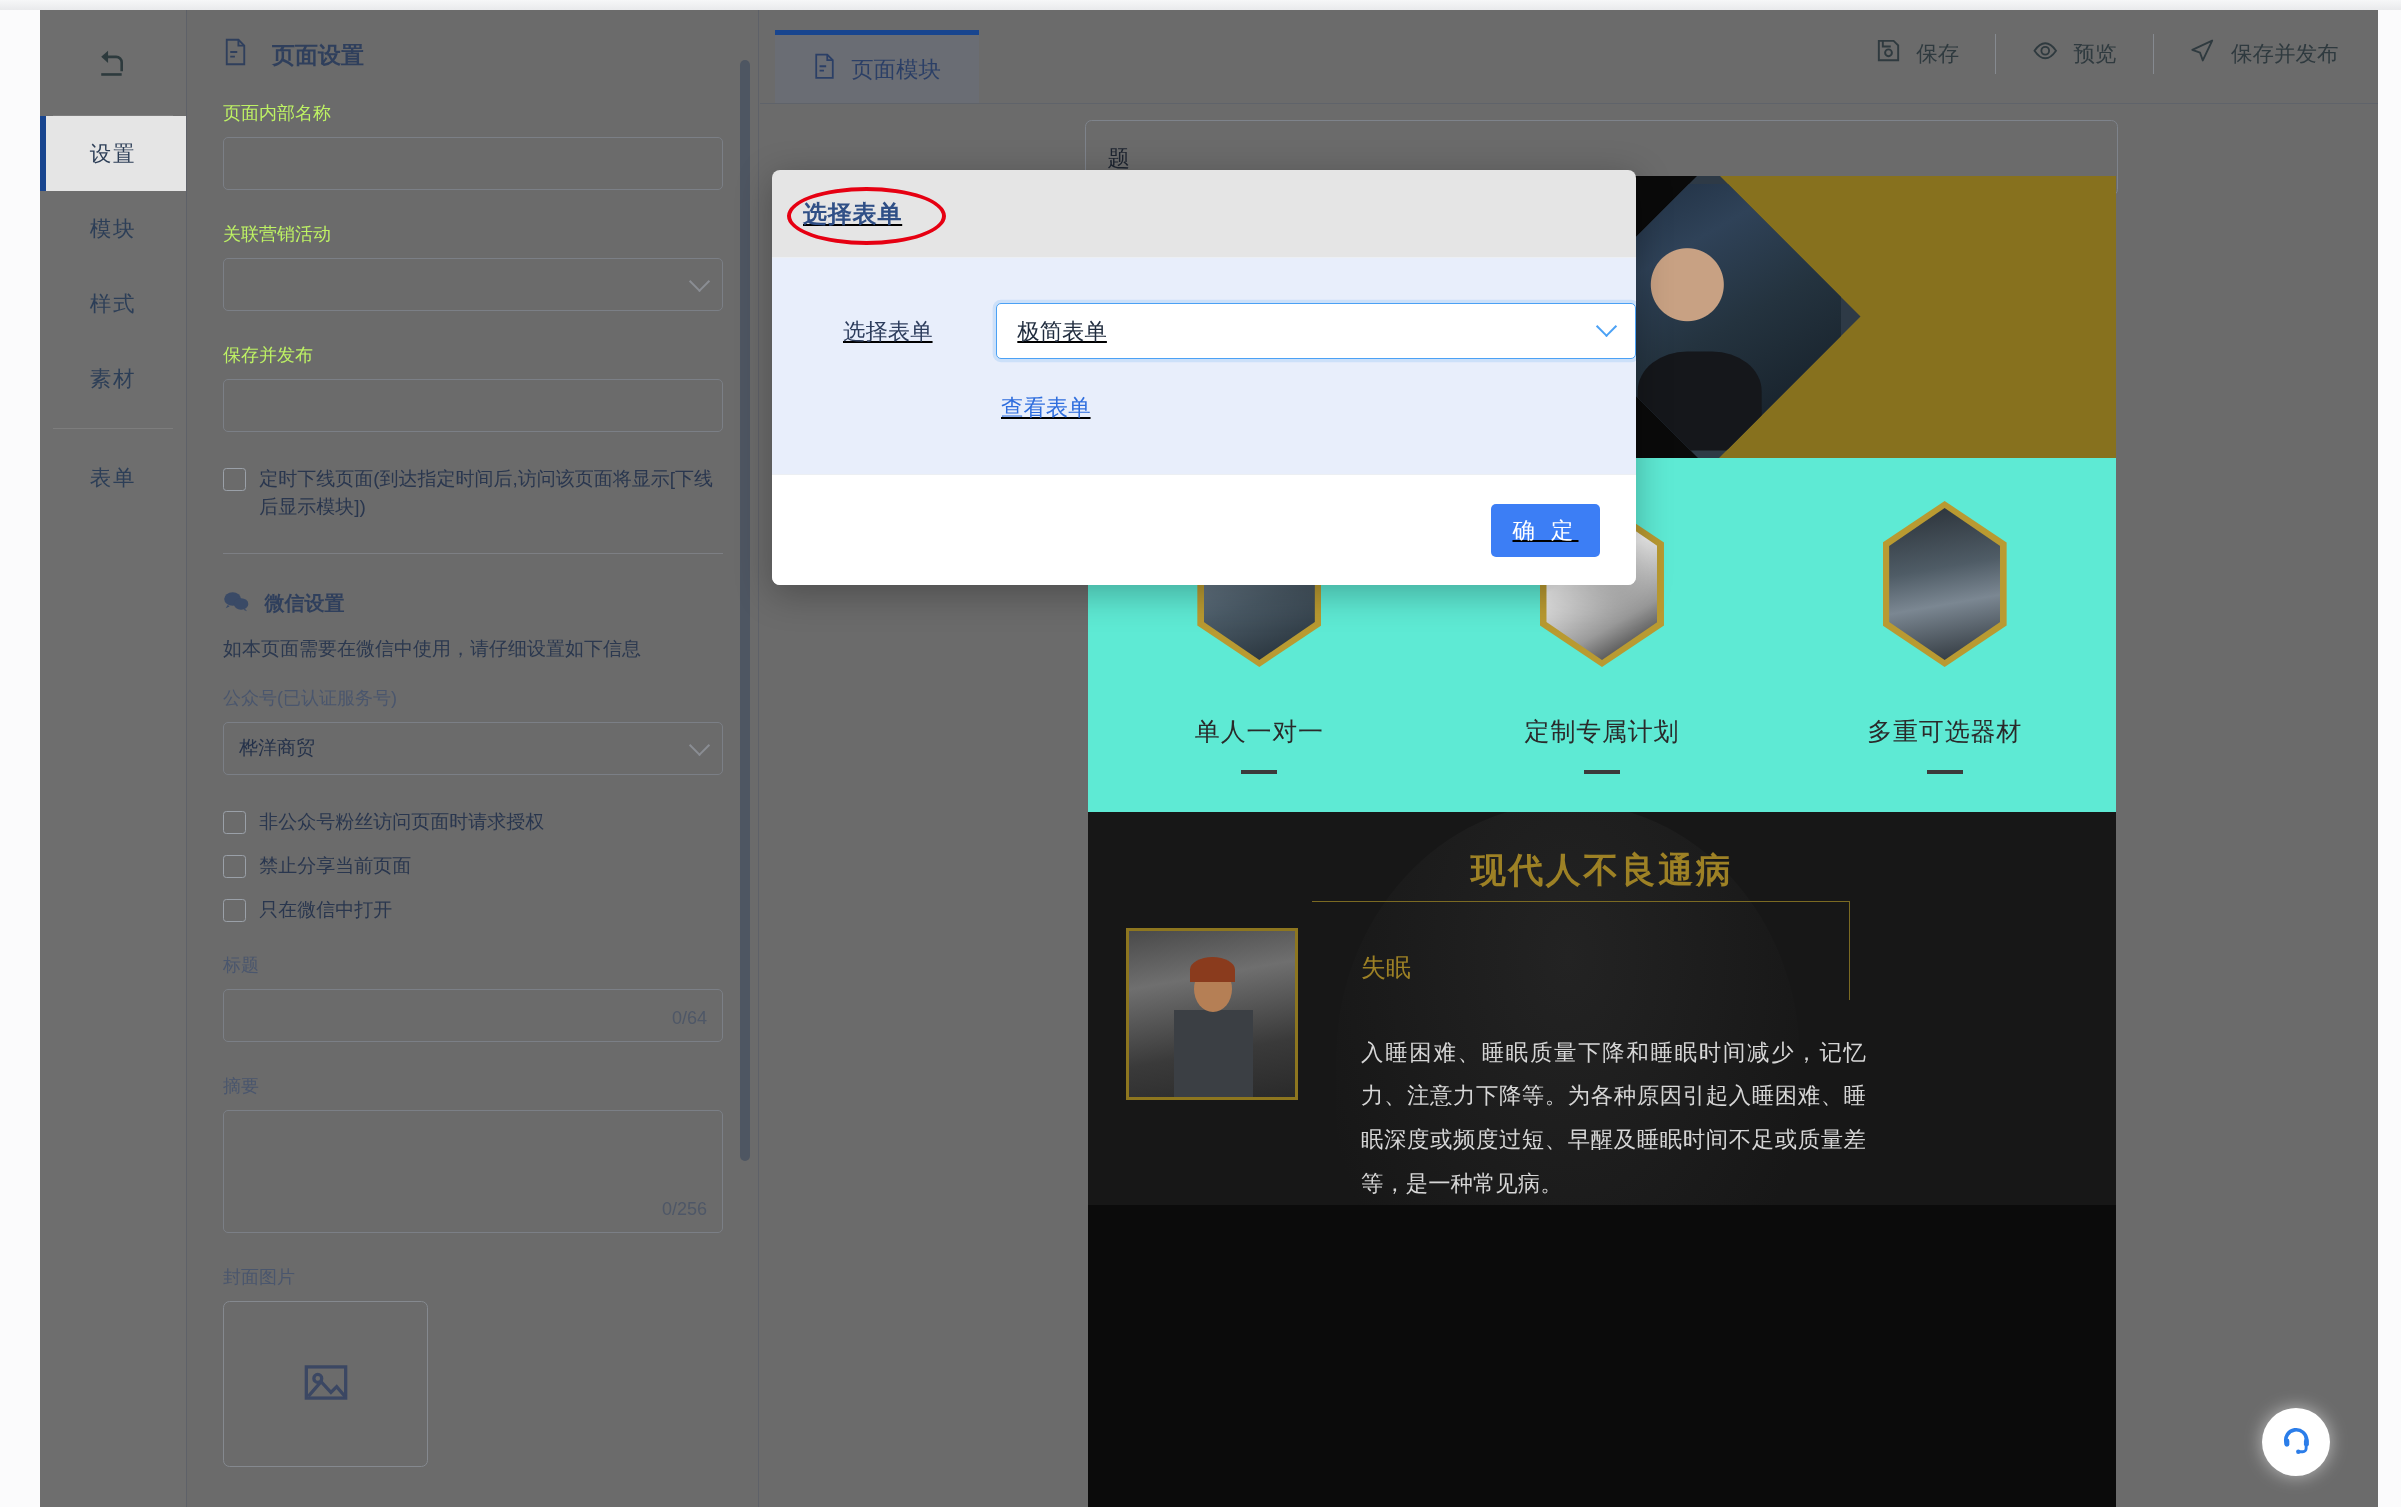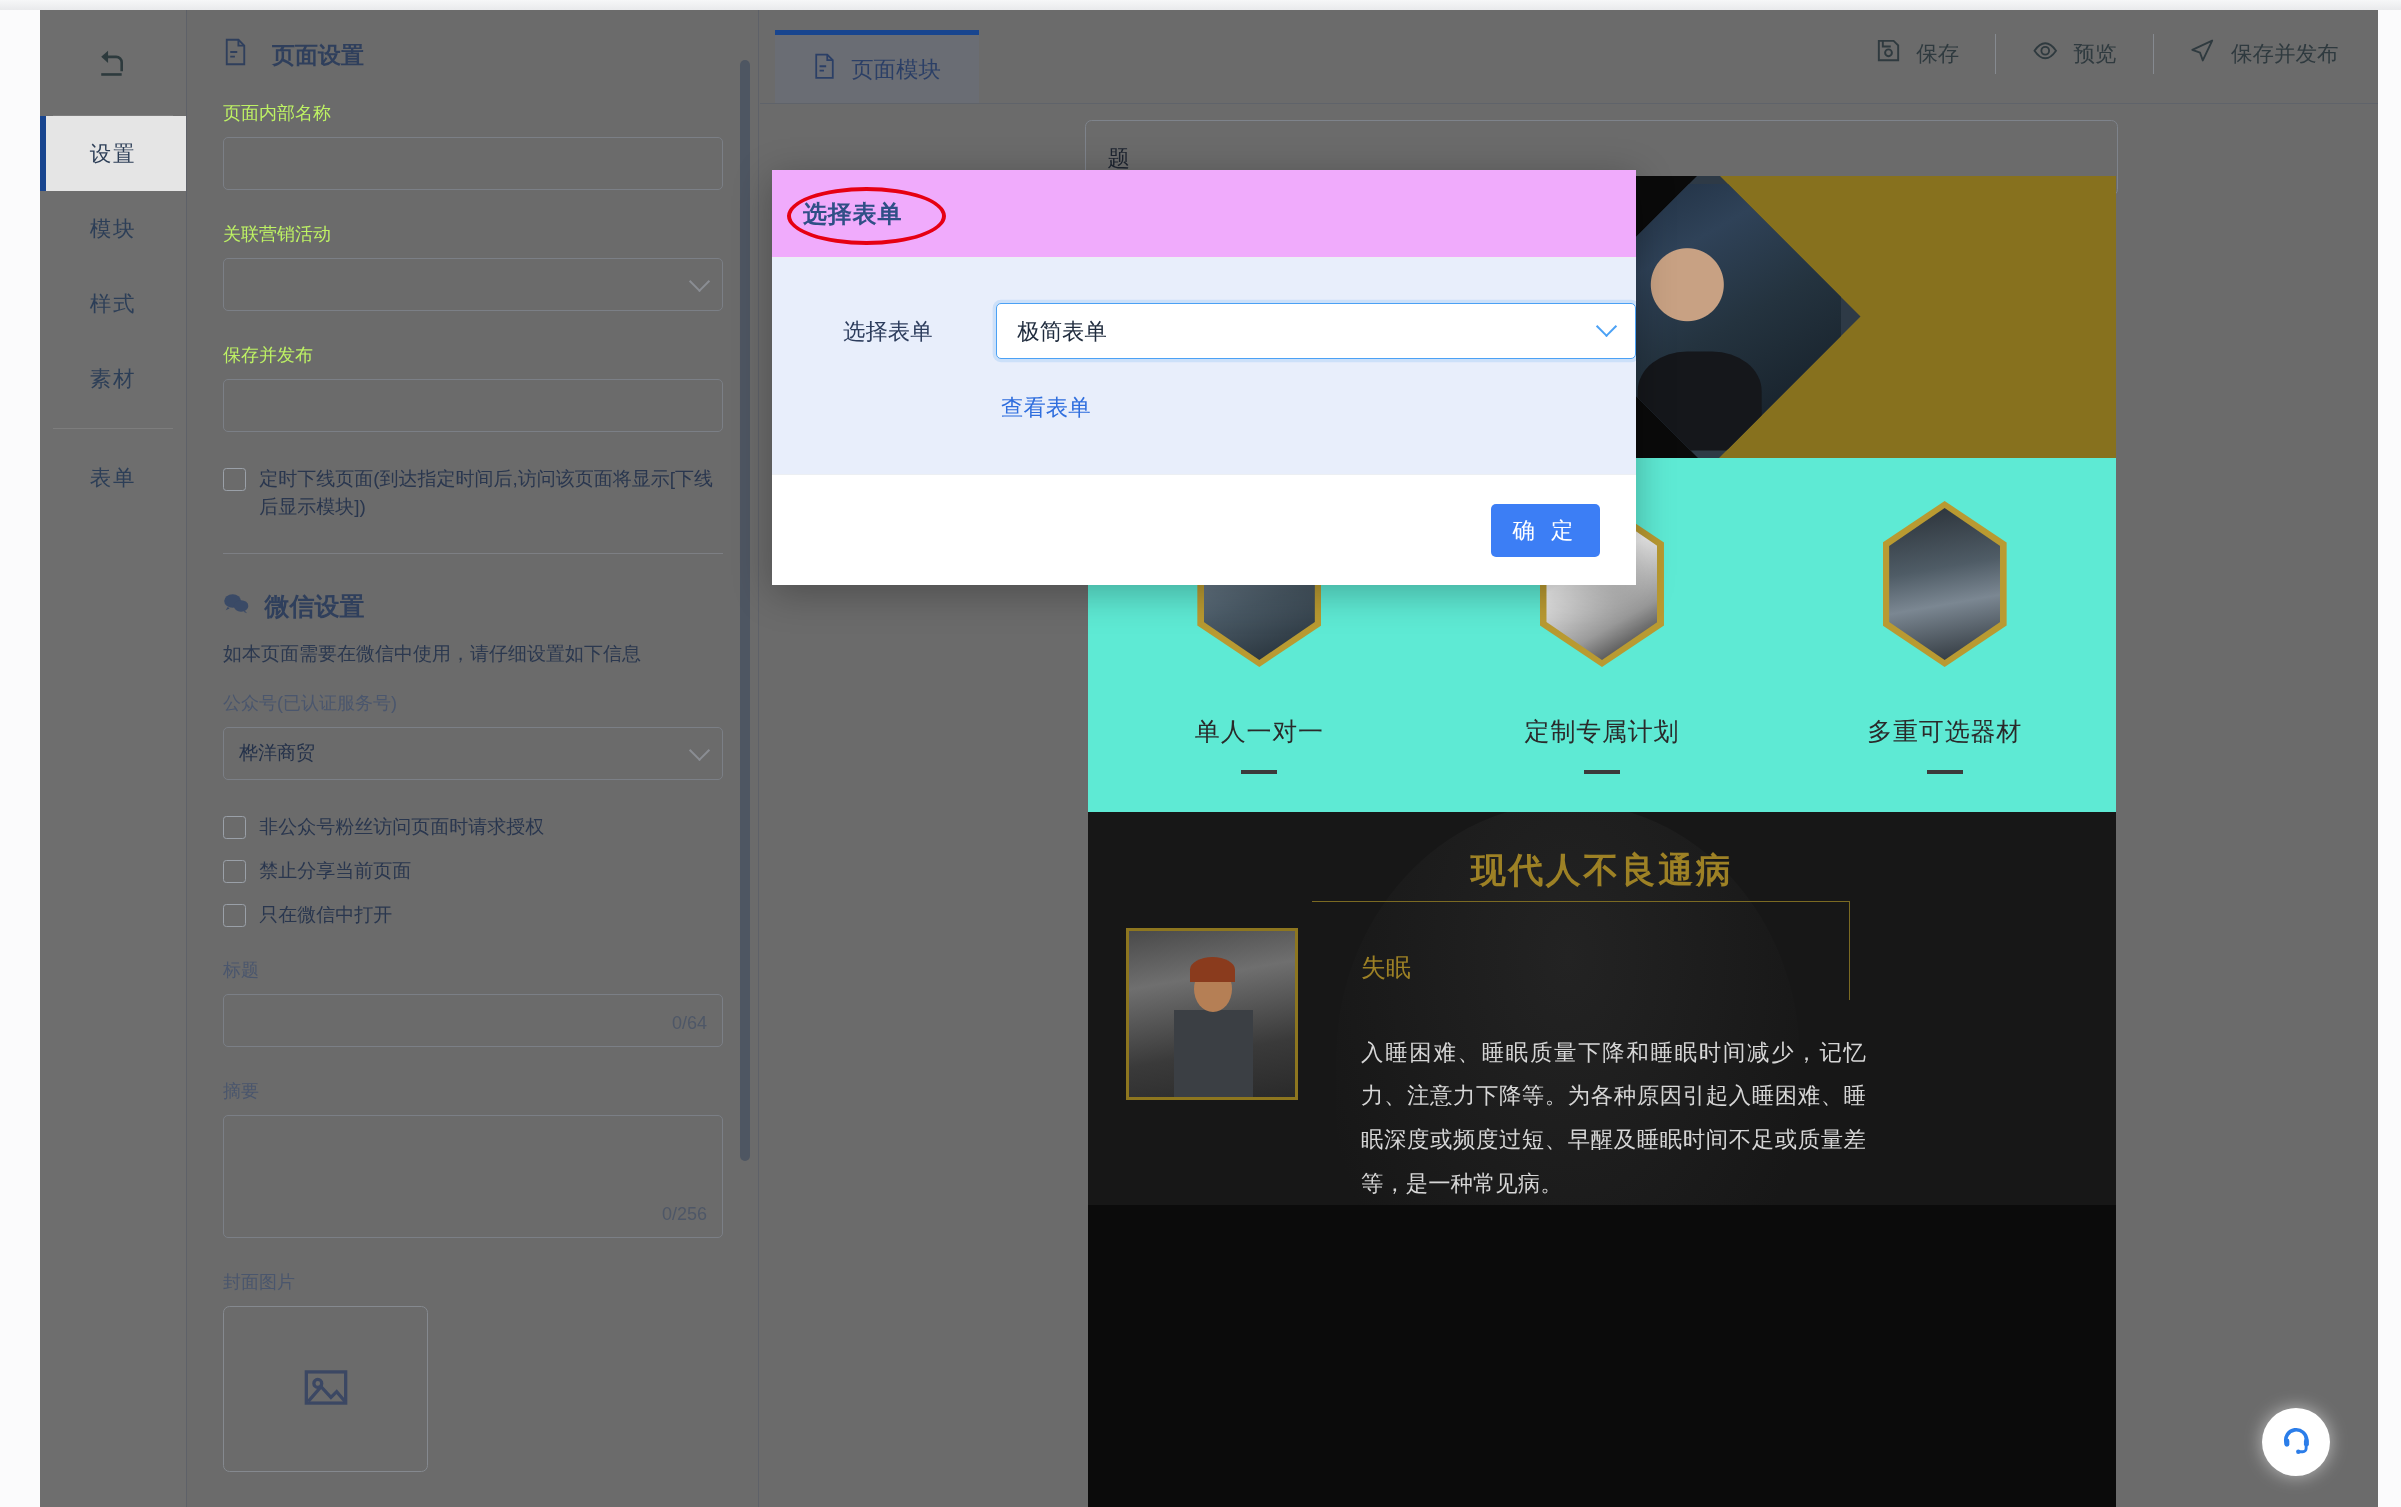--- a/index.html
+++ b/index.html
@@ -92,21 +92,21 @@
     display:flex; align-items:flex-start; gap:13.2px;
     font-size: 19px; color:#29364e; line-height: 1.45; margin-bottom: 16.6px;
   }
   .cbx {
     flex:none; width:23px; height:23px; margin-top:3.3px;
     border:0.8px solid #9aa0a8; border-radius:3.3px; background:transparent;
   }
   .divider { height:0.8px; background:#7d7f84; margin: 33px 0 36px 0; }
   .section-head {
     display:flex; align-items:center; gap:15px;
-    font-size: 25px; font-weight:bold; color:#2f3f5c; margin-bottom: 18px;
+    font-size: 20px; font-weight:bold; color:#2f3f5c; margin-bottom: 18px;
   }
   .section-sub { font-size: 19px; color:#2b384f; margin-bottom: 25px; }
   .thumb-box {
     width: 205px; height: 166px; border:0.8px solid #85898f; border-radius:6.6px;
     display:flex; align-items:center; justify-content:center;
   }
   
   .panel-scroll {
     position:absolute; right:8.3px; top:50px; width:10px; height:1101px;
     background:#4e5662; border-radius:5px;
@@ -248,24 +248,25 @@
   .fab {
     position:absolute; right: 48px; bottom: 31px; width: 68px; height: 68px;
     border-radius:50%; background:#ffffff;
     box-shadow: 0 0 18px rgba(255,255,255,.55);
     display:flex; align-items:center; justify-content:center;
   }
 
   
   .modal {
     position:absolute; left: 772px; top: 170px; width: 864px;
-    background:#f0abfc; border-radius: 0;
+    background:#e5e5e5; border-radius: 8px;
     box-shadow: 0 8.3px 36px rgba(0,0,0,.28);
     overflow: hidden;
     z-index: 50;
+    text-decoration: underline;
   }
   .modal-head {
     position:relative; height: 88px; display:flex; align-items:center;
     padding-left: 31px; border-bottom: 0.8px solid #eceff3;
   }
   .modal-title { font-size: 24px; font-weight:bold; color:#2f4f86; letter-spacing:0.8px; }
   .annot-ellipse {
     position:absolute; left: 15px; top: 16.6px; width: 159px; height: 58px;
     border: 4.1px solid #e60012; border-radius: 50%;
     pointer-events:none;

